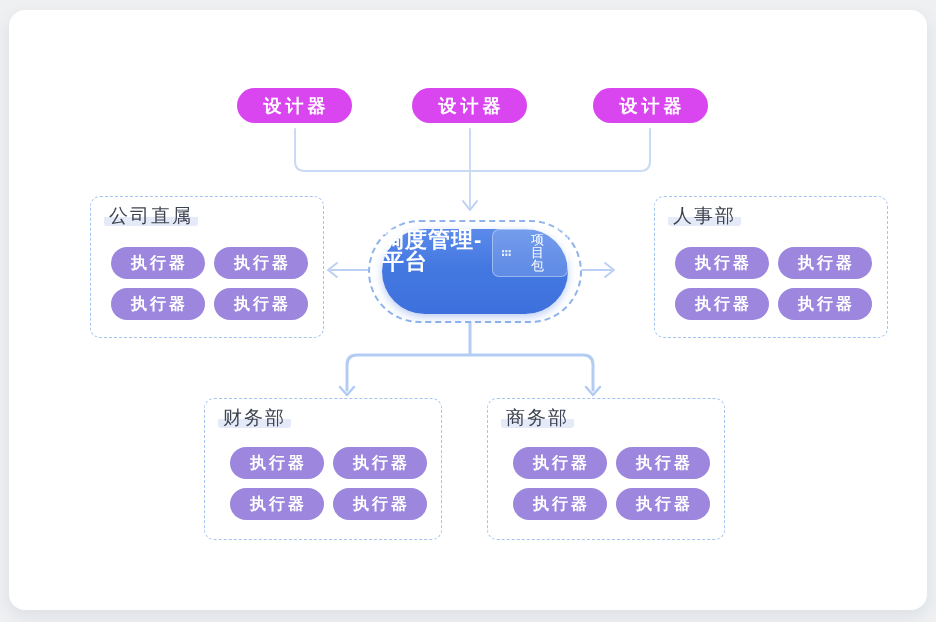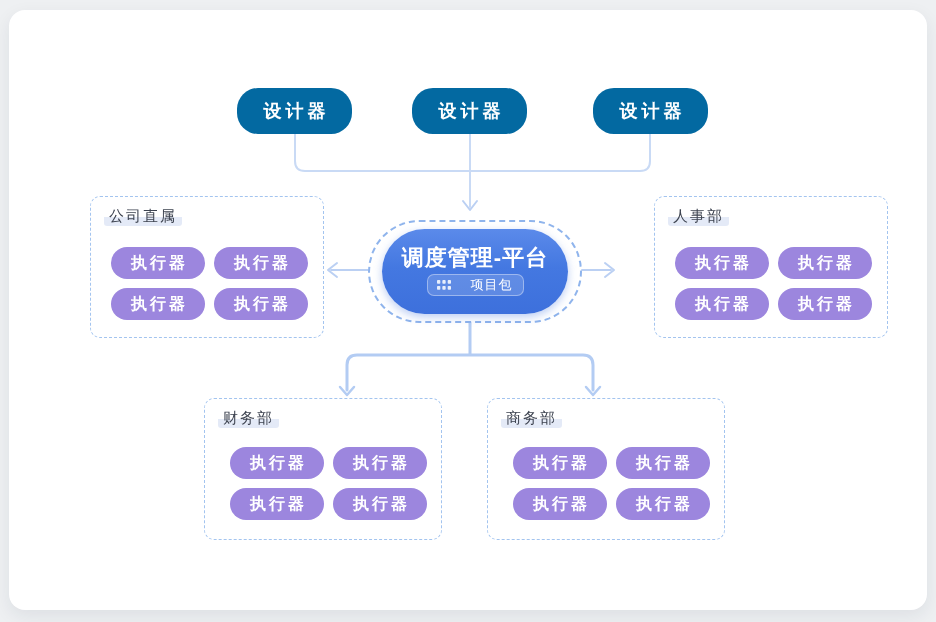--- a/index.html
+++ b/index.html
@@ -12,58 +12,58 @@
   .card{
     position:absolute;left:9px;top:10px;width:918px;height:600px;
     background:#FFFFFF;border-radius:16px;
     box-shadow:0 6px 18px rgba(30,40,60,.08);
   }
   .layer{position:absolute;left:0;top:0;width:936px;height:622px;pointer-events:none;}
   .layer svg{position:absolute;left:0;top:0;}
 
   
   .designer{
-    position:absolute;width:115px;height:46px;border-radius:21px;
-    background:#0369a1;color:#fff;font-weight:bold;font-size:18px;
+    position:absolute;width:115px;height:35px;border-radius:21px;
+    background:#d946ef;color:#fff;font-weight:bold;font-size:18px;
     letter-spacing:4px;display:flex;align-items:center;justify-content:center;
     text-indent:4px;cursor:pointer;
   }
 
   
   .platform-outline{
     position:absolute;left:368px;top:220px;width:214px;height:103px;
     border:2px dashed #8FB4EC;border-radius:54px;box-sizing:border-box;
   }
   .platform-node{
     position:absolute;left:382px;top:229px;width:186px;height:85px;
     border-radius:43px;
     background:linear-gradient(180deg,#5B8AEA 0%,#4478E1 45%,#3D70DC 100%);
     box-shadow:0 3px 8px rgba(61,112,220,.35);
-    display:flex;flex-direction:column;align-items:center;justify-content:center;
+    display:flex;flex-direction:row;align-items:flex-start;justify-content:center;
     gap:5px;cursor:pointer;
   }
   .platform-title{
     color:#fff;font-size:22px;font-weight:bold;letter-spacing:1px;line-height:1;
   }
   .platform-badge{
     display:flex;align-items:center;gap:20px;
     background:rgba(255,255,255,.16);
     border:1px solid rgba(255,255,255,.38);
     border-radius:7px;padding:3px 10px 4px 9px;cursor:pointer;
   }
   .platform-badge .label{color:#fff;font-size:13px;letter-spacing:1px;line-height:1;}
 
   
   .group-box{
     position:absolute;border:1.5px dashed #A3C4EF;border-radius:10px;
     box-sizing:border-box;background:transparent;
   }
   .group-title{
     position:absolute;left:13px;top:9px;
-    font-size:15px;color:#3D4350;letter-spacing:2px;line-height:20px;
+    font-size:19px;color:#3D4350;letter-spacing:2px;line-height:20px;
     background:linear-gradient(180deg,rgba(0,0,0,0) 55%,#E4EAF7 55%);
     padding:0 5px;border-radius:3px;
   }
   .pill-grid{
     position:absolute;left:20px;top:50px;width:200px;
     display:flex;flex-wrap:wrap;column-gap:6px;row-gap:9px;gap:9px;
   }
   .executor{
     width:94px;height:32px;border-radius:16px;background:#9C86DE;
     color:#fff;font-weight:bold;font-size:16px;letter-spacing:3px;text-indent:3px;

